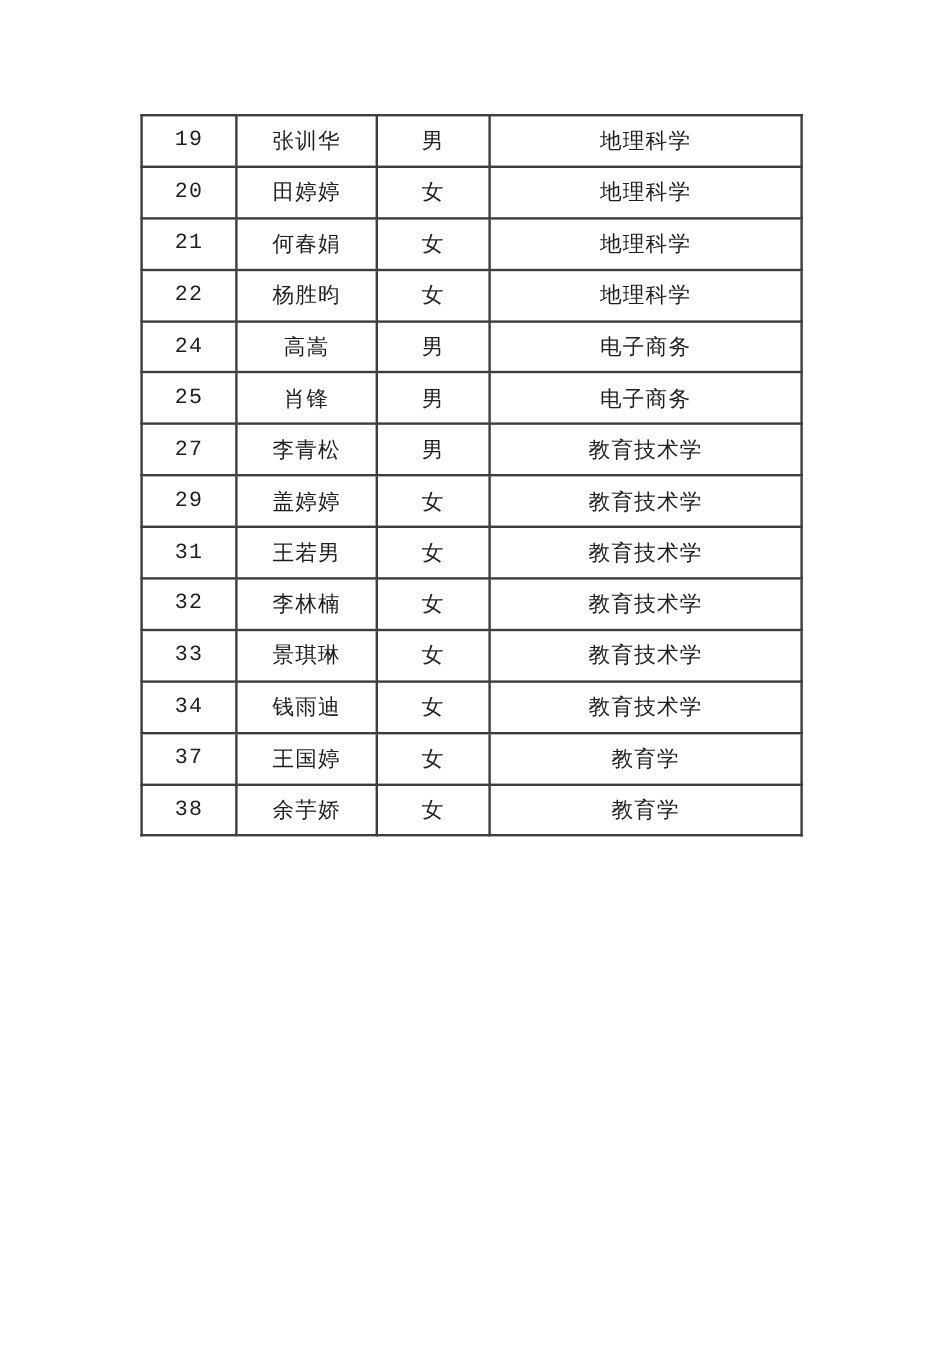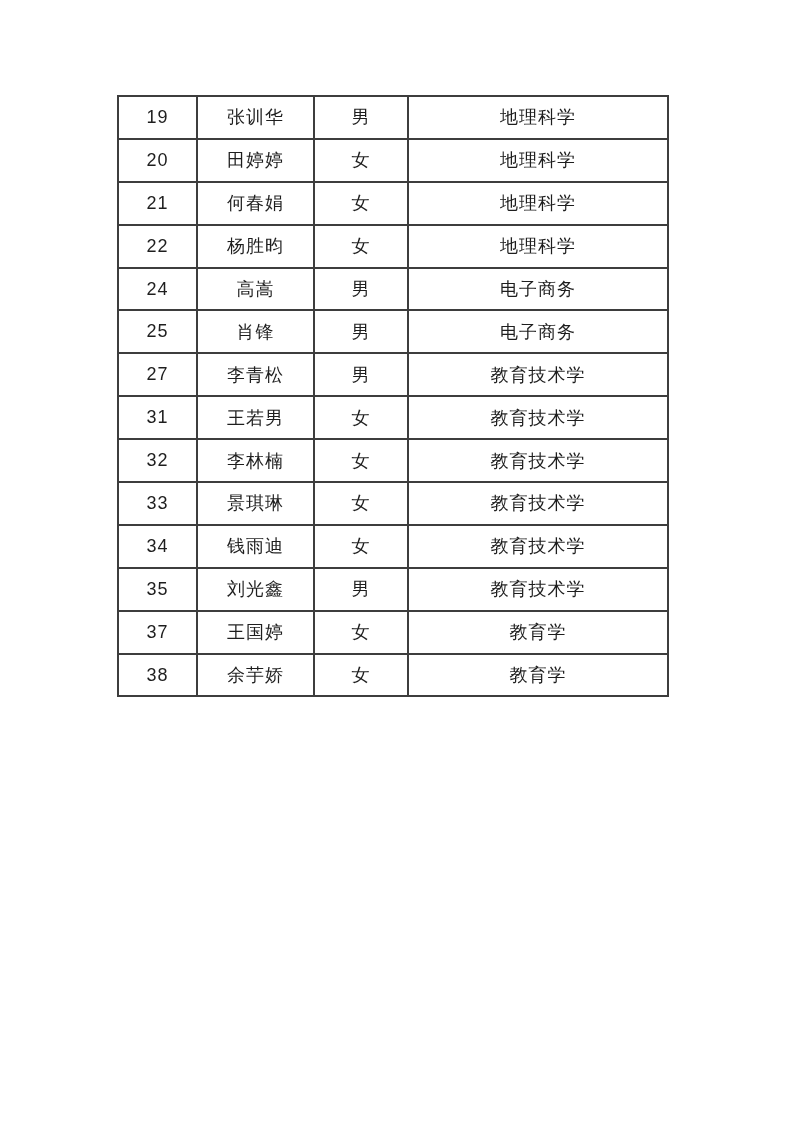--- a/index.html
+++ b/index.html
@@ -6,21 +6,21 @@
     margin: 0;
     padding: 0;
     background: #ffffff;
   }
   .page {
     position: relative;
     width: 793px;
     height: 1122px;
     background: #ffffff;
     overflow: hidden;
-    font-family: Liberation Sans, sans-serif;
+    font-family: Liberation Mono, monospace;
   }
   table.roster {
     position: absolute;
     left: 117px;
     top: 95px;
     width: 550px;
     border-collapse: collapse;
     table-layout: fixed;
   }
   table.roster td {
@@ -88,20 +88,26 @@
     <td class="col-gender">男</td>
     <td class="col-major">电子商务</td>
   </tr>
         <tr>
     <td class="col-no">27</td>
     <td class="col-name">李青松</td>
     <td class="col-gender">男</td>
     <td class="col-major">教育技术学</td>
   </tr>
         <tr>
+    <td class="col-no">29</td>
+    <td class="col-name">盖婷婷</td>
+    <td class="col-gender">女</td>
+    <td class="col-major">教育技术学</td>
+  </tr>
+        <tr>
     <td class="col-no">31</td>
     <td class="col-name">王若男</td>
     <td class="col-gender">女</td>
     <td class="col-major">教育技术学</td>
   </tr>
         <tr>
     <td class="col-no">32</td>
     <td class="col-name">李林楠</td>
     <td class="col-gender">女</td>
     <td class="col-major">教育技术学</td>
@@ -112,26 +118,20 @@
     <td class="col-gender">女</td>
     <td class="col-major">教育技术学</td>
   </tr>
         <tr>
     <td class="col-no">34</td>
     <td class="col-name">钱雨迪</td>
     <td class="col-gender">女</td>
     <td class="col-major">教育技术学</td>
   </tr>
         <tr>
-    <td class="col-no">35</td>
-    <td class="col-name">刘光鑫</td>
-    <td class="col-gender">男</td>
-    <td class="col-major">教育技术学</td>
-  </tr>
-        <tr>
     <td class="col-no">37</td>
     <td class="col-name">王国婷</td>
     <td class="col-gender">女</td>
     <td class="col-major">教育学</td>
   </tr>
         <tr>
     <td class="col-no">38</td>
     <td class="col-name">余芋娇</td>
     <td class="col-gender">女</td>
     <td class="col-major">教育学</td>

